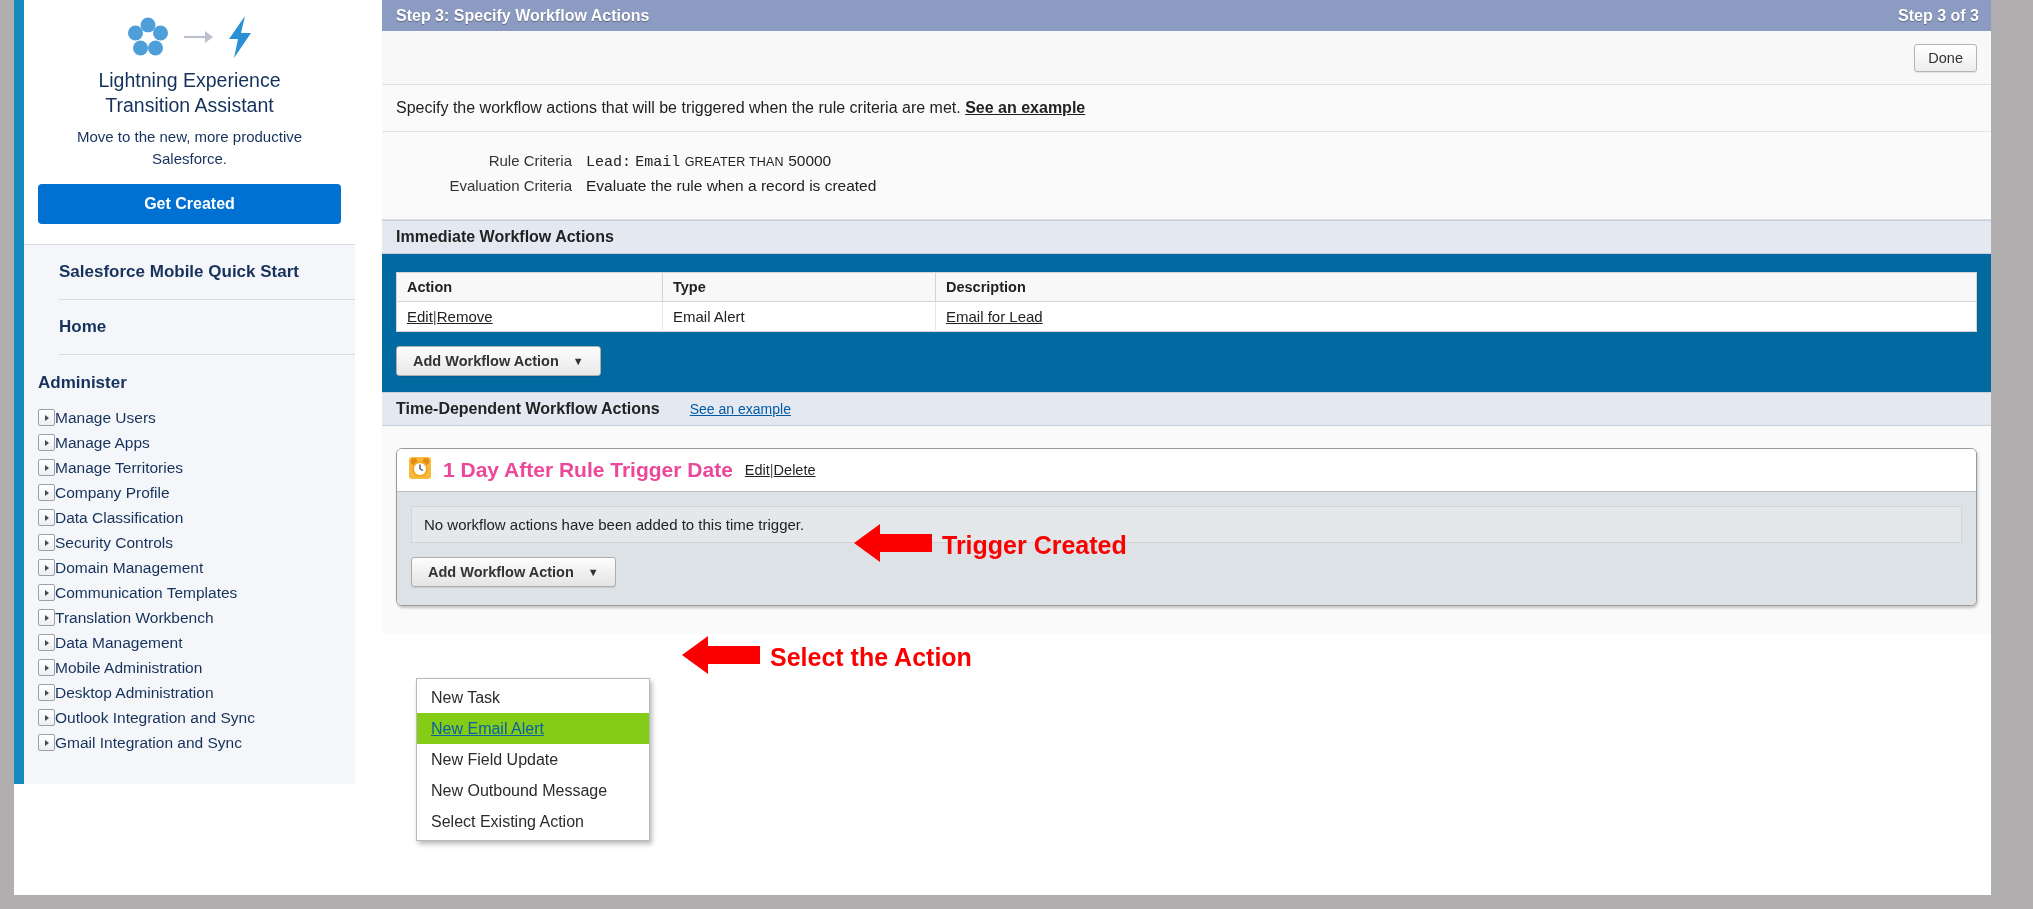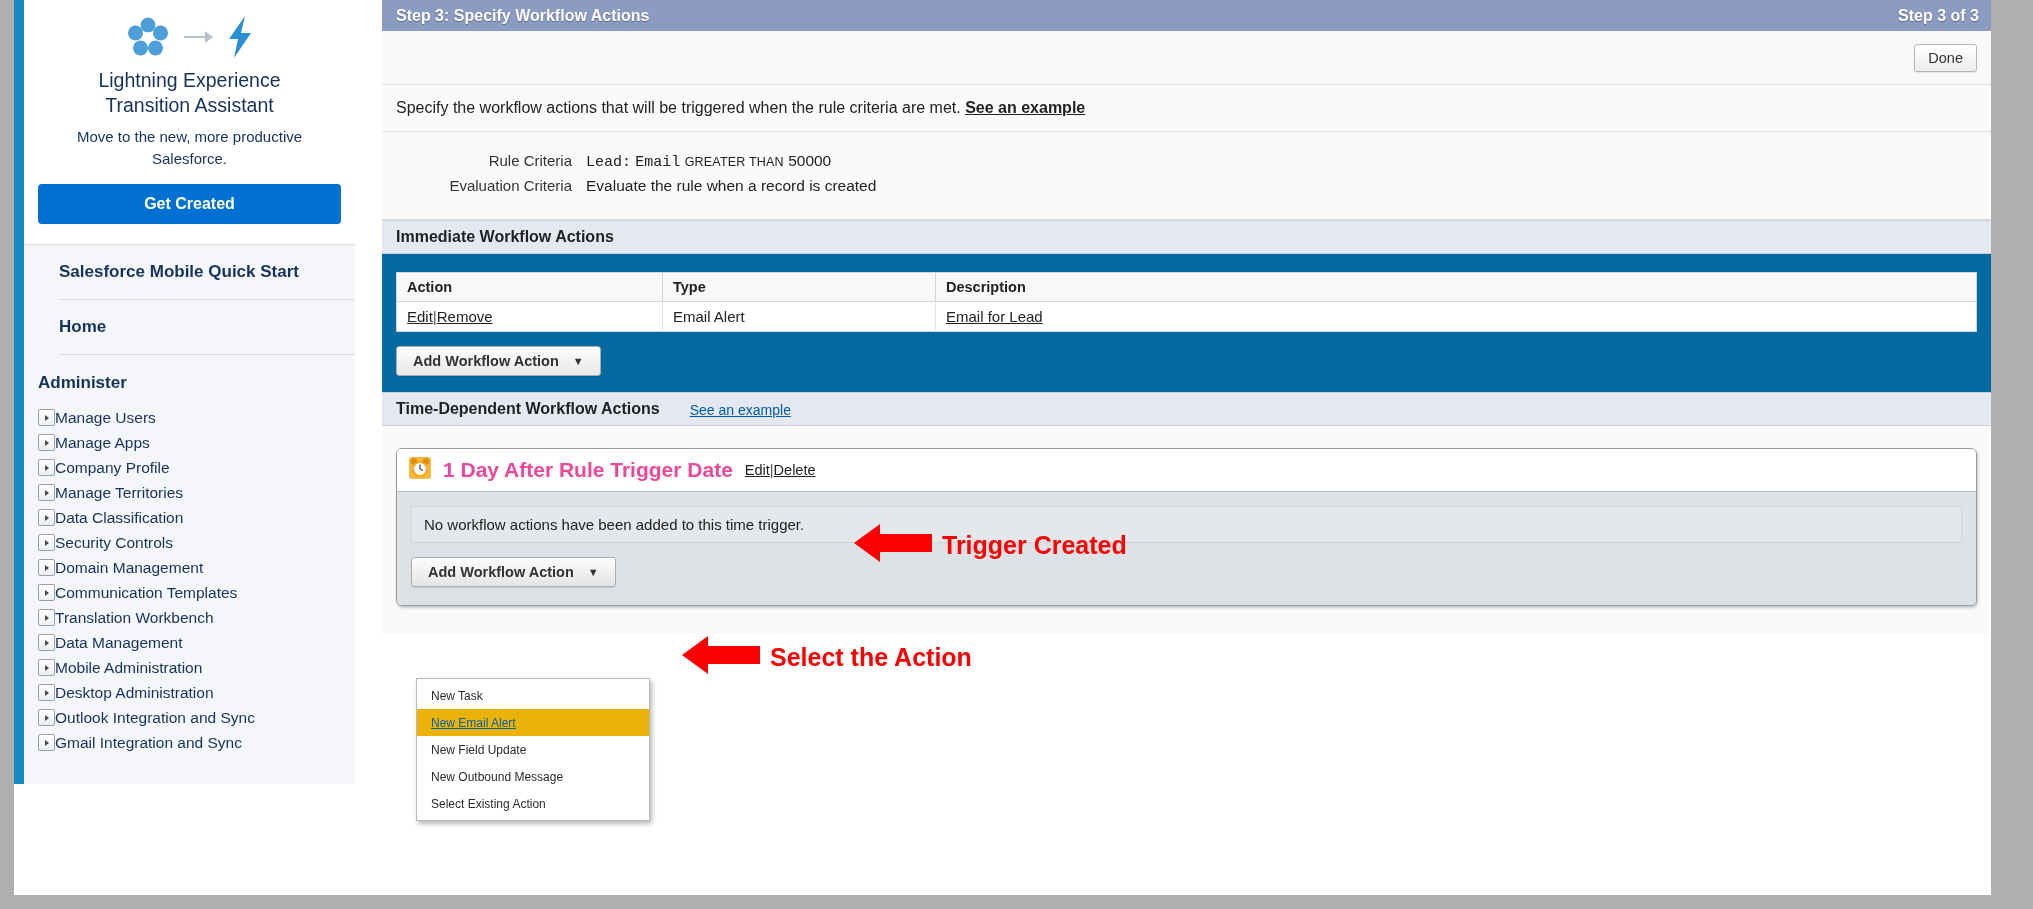--- a/index.html
+++ b/index.html
@@ -227,21 +227,21 @@
   .caps {
     font-size: 12.5px;
     letter-spacing: .2px;
   }
   .section-bar {
     background: #e4e8f1;
     border-top: 1px solid #c9cfdd;
     border-bottom: 1px solid #c9cfdd;
     padding: 7px 4px 7px 14px;
     display: flex;
-    align-items: flex-end;
+    align-items: center;
     gap: 30px;
   }
   .section-bar-title {
     font-size: 16px;
     font-weight: bold;
     color: #222;
   }
   .link {
     color: #015ba7;
     text-decoration: underline;
@@ -349,28 +349,28 @@
     left: 402px;
     top: 678px;
     width: 232px;
     background: #ffffff;
     border: 1px solid #b9b9b9;
     box-shadow: 2px 3px 5px rgba(0,0,0,.28);
     z-index: 40;
     padding: 3px 0;
   }
   .menu-item {
-    font-size: 12px;
+    font-size: 16px;
     color: #2b2b2b;
     padding: 6.5px 0 6.5px 14px;
     cursor: pointer;
     white-space: nowrap;
   }
   .menu-item.sel {
-    background: #eab308;
+    background: #84cc16;
     color: #0b5fa5;
     text-decoration: underline;
   }
 
   
   .anno {
     position: absolute;
     display: flex;
     align-items: center;
     gap: 10px;
@@ -445,25 +445,25 @@
             <div class="nav-item">
               <span class="nav-arrow"></span>
               <span class="nav-label">Manage Users</span>
             </div>
             <div class="nav-item">
               <span class="nav-arrow"></span>
               <span class="nav-label">Manage Apps</span>
             </div>
             <div class="nav-item">
               <span class="nav-arrow"></span>
+              <span class="nav-label">Manage Territories</span>
+            </div>
+            <div class="nav-item">
+              <span class="nav-arrow"></span>
               <span class="nav-label">Company Profile</span>
-            </div>
-            <div class="nav-item">
-              <span class="nav-arrow"></span>
-              <span class="nav-label">Manage Territories</span>
             </div>
             <div class="nav-item">
               <span class="nav-arrow"></span>
               <span class="nav-label">Data Classification</span>
             </div>
             <div class="nav-item">
               <span class="nav-arrow"></span>
               <span class="nav-label">Security Controls</span>
             </div>
             <div class="nav-item">

